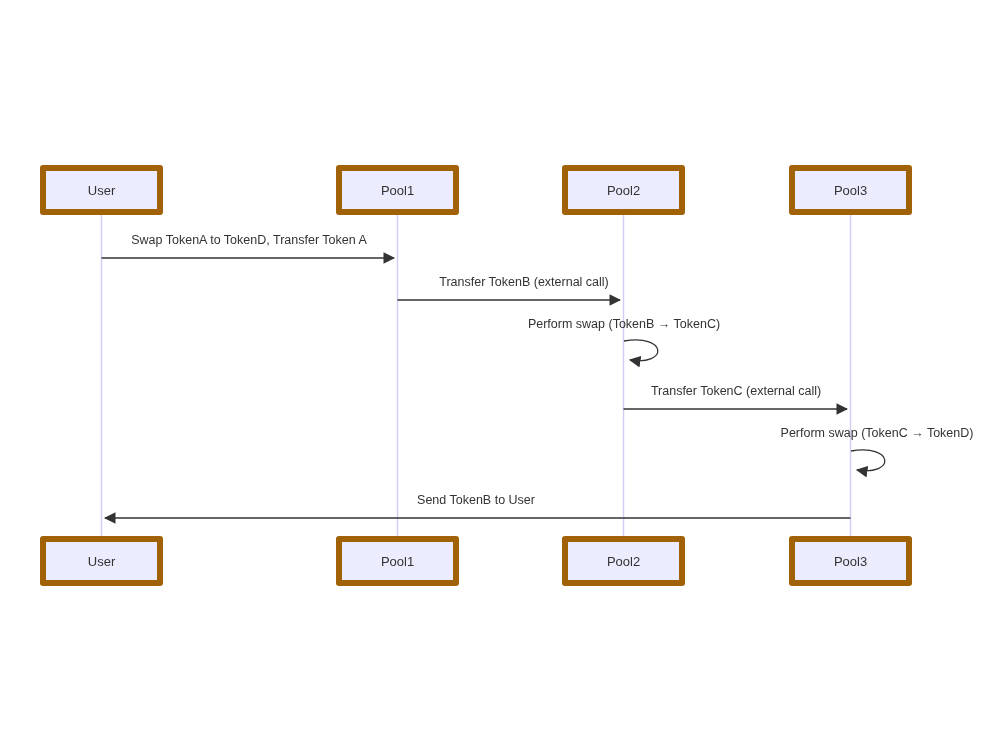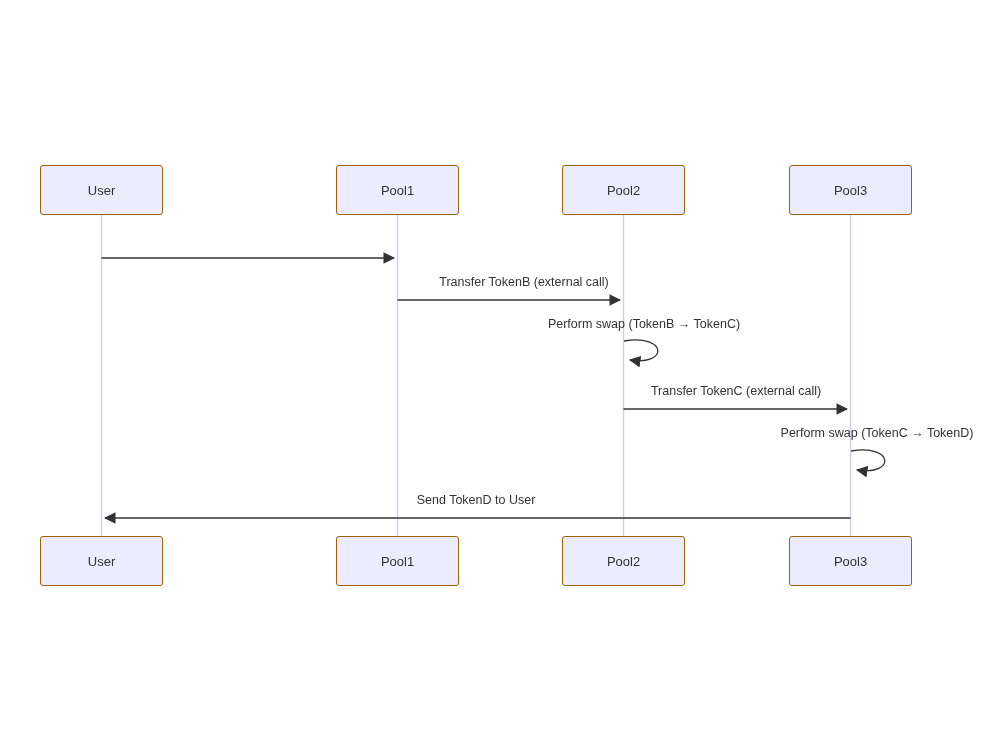--- a/index.html
+++ b/index.html
@@ -9,21 +9,21 @@
     height: 752px;
     background: #ffffff;
     font-family: "Liberation Sans", sans-serif;
     overflow: hidden;
   }
   .actor-box {
     position: absolute;
     width: 123px;
     height: 50px;
     background: #ECECFF;
-    border: 1px solid #a16207;
+    border: 6px solid #a16207;
     border-radius: 3px;
     display: flex;
     align-items: center;
     justify-content: center;
     font-size: 13px;
     color: #333333;
     box-sizing: border-box;
   }
   .msg-label {
     position: absolute;
@@ -80,19 +80,20 @@
   <div class="actor-box" style="left:336px; top:536px;">
     <span>Pool1</span>
   </div>
   <div class="actor-box" style="left:562px; top:536px;">
     <span>Pool2</span>
   </div>
   <div class="actor-box" style="left:789px; top:536px;">
     <span>Pool3</span>
   </div>
 
+  <div class="msg-label" style="left:249px; top:233px;">Swap TokenA to TokenD, Transfer Token A</div>
   <div class="msg-label" style="left:524px; top:275px;">Transfer TokenB (external call)</div>
-  <div class="msg-label" style="left:644px; top:317px;text-align:right;">Perform swap (TokenB → TokenC)</div>
+  <div class="msg-label" style="left:624px; top:317px;text-align:right;">Perform swap (TokenB → TokenC)</div>
   <div class="msg-label" style="left:736px; top:384px;text-align:center;">Transfer TokenC (external call)</div>
   <div class="msg-label" style="left:851px; top:426px;margin-left:26px;">Perform swap (TokenC → TokenD)</div>
-  <div class="msg-label" style="left:476px; top:493px;">Send TokenD to User</div>
+  <div class="msg-label" style="left:476px; top:493px;">Send TokenB to User</div>
 
 </div>
 
 </body></html>

